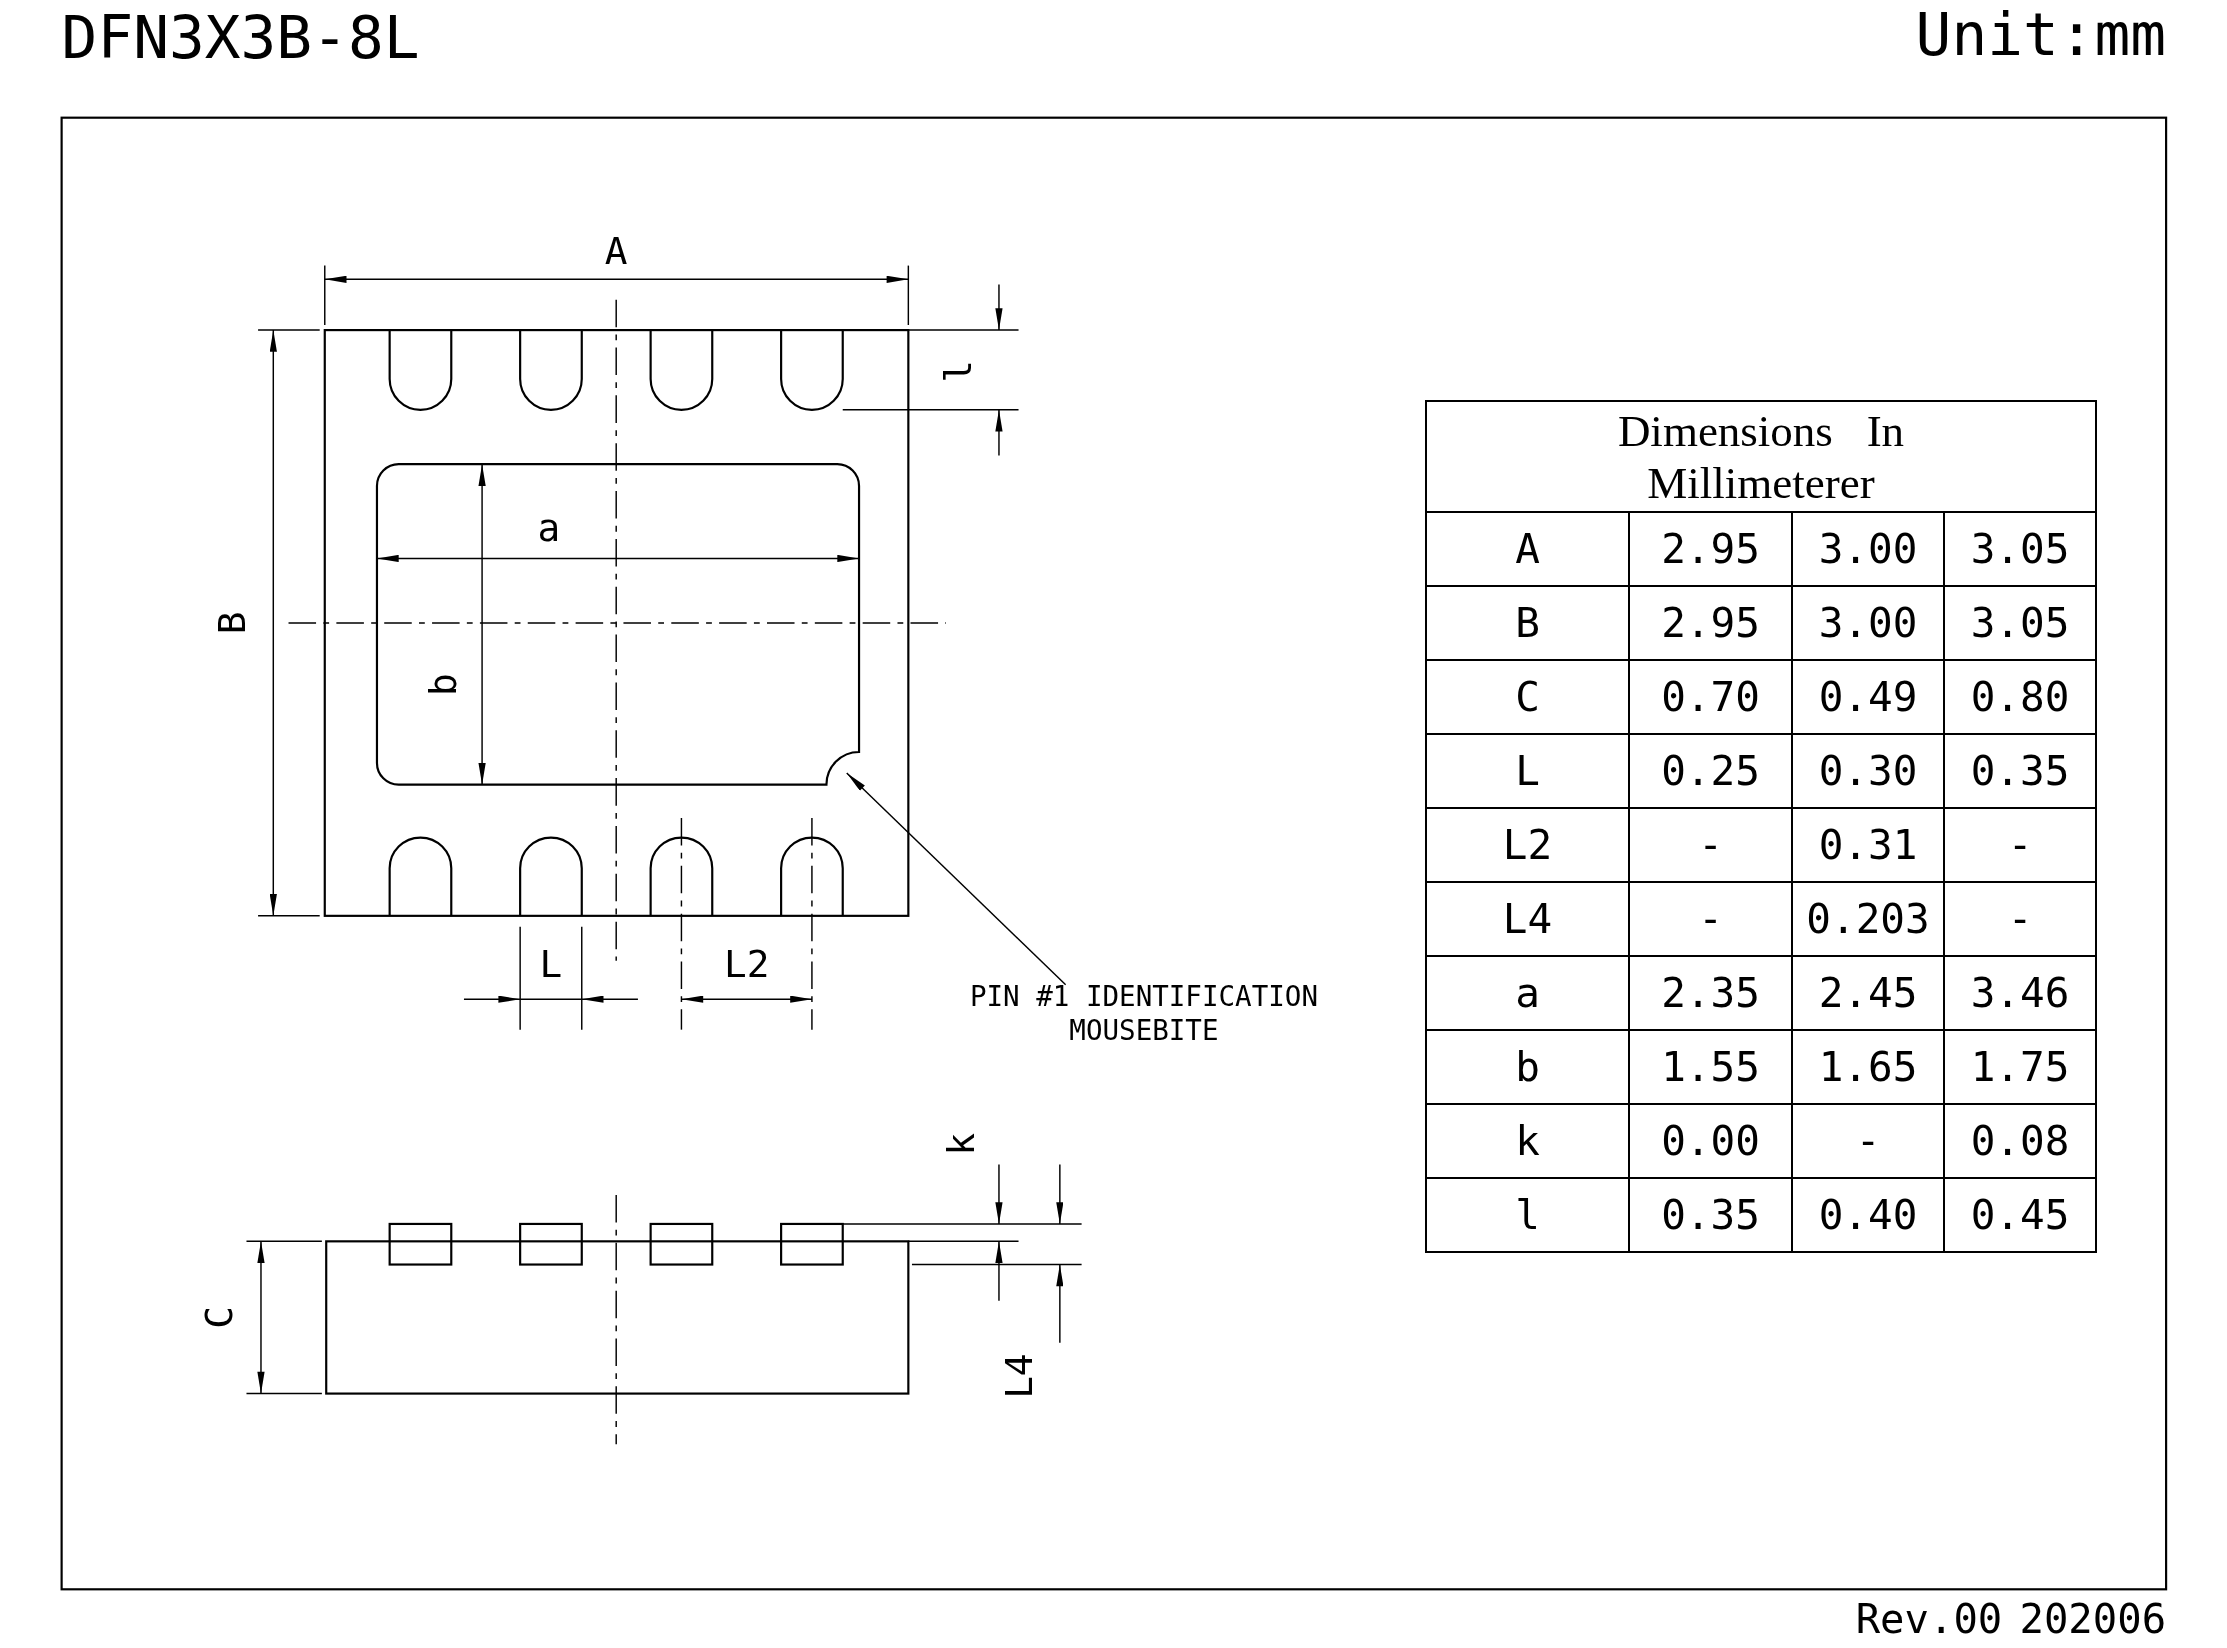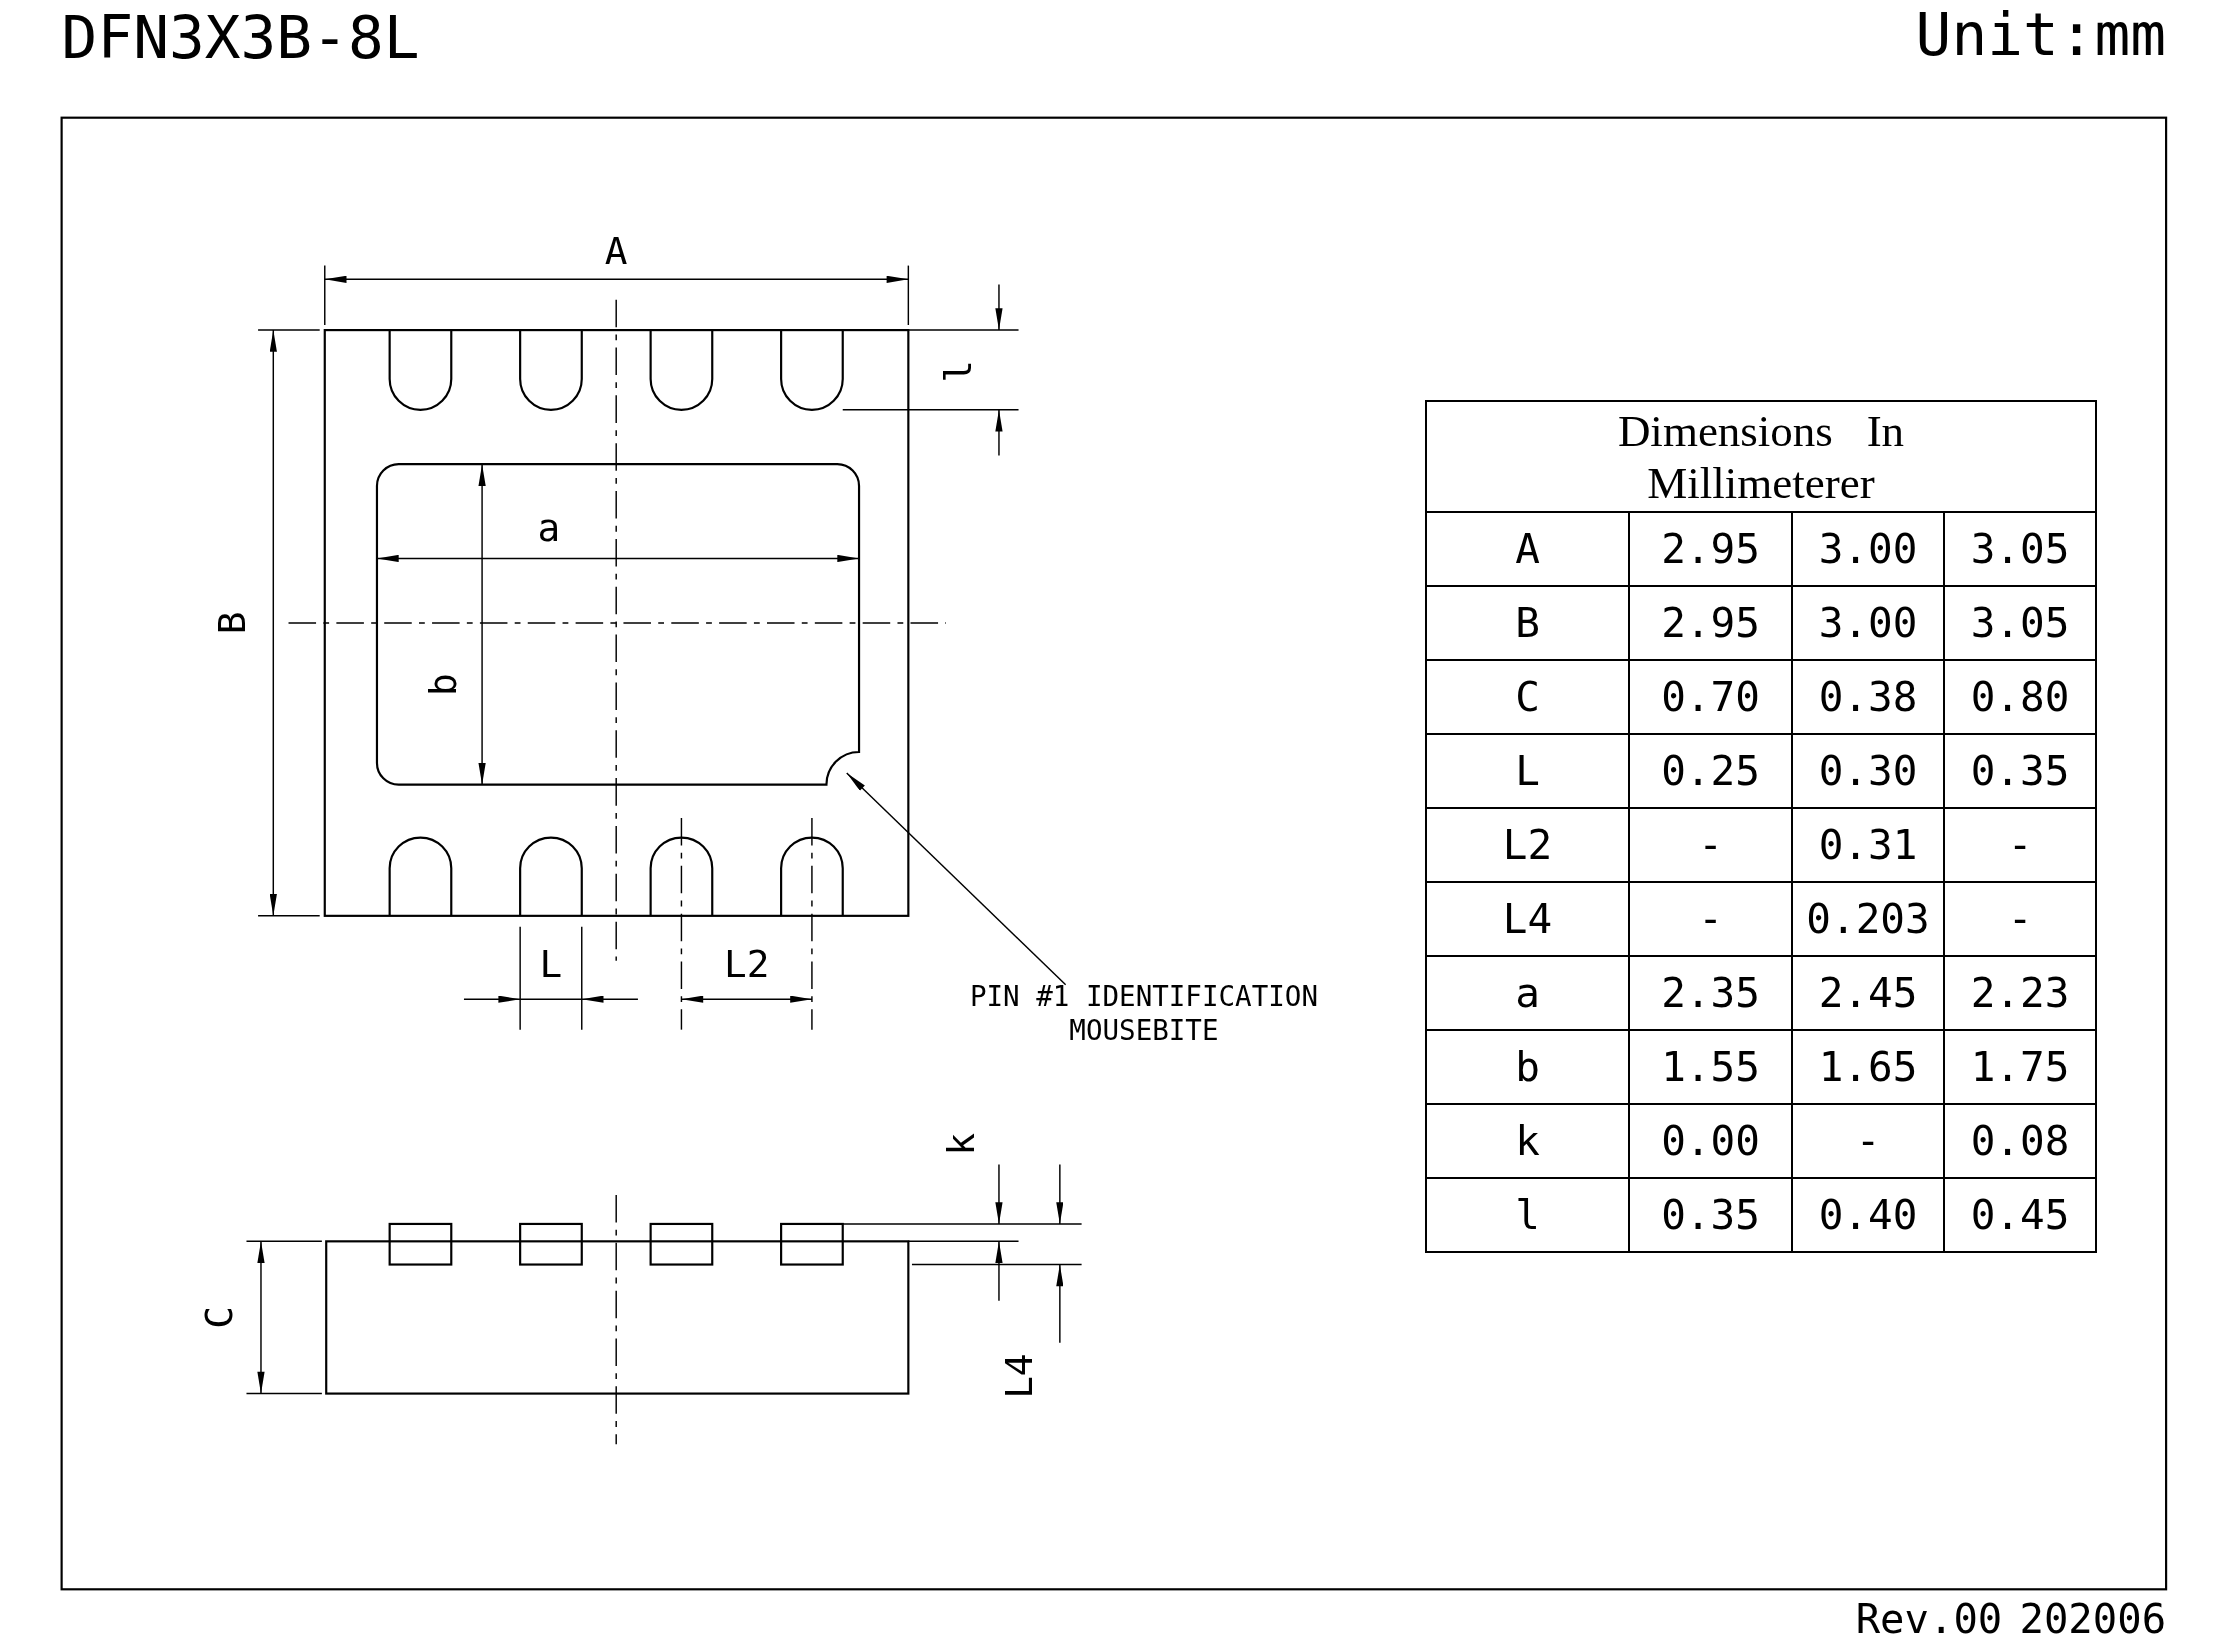--- a/index.html
+++ b/index.html
@@ -170,21 +170,21 @@
         </tr>
         <tr class="data-row">
           <td>B</td>
           <td>2.95</td>
           <td>3.00</td>
           <td>3.05</td>
         </tr>
         <tr class="data-row">
           <td>C</td>
           <td>0.70</td>
-          <td>0.38</td>
+          <td>0.49</td>
           <td>0.80</td>
         </tr>
         <tr class="data-row">
           <td>L</td>
           <td>0.25</td>
           <td>0.30</td>
           <td>0.35</td>
         </tr>
         <tr class="data-row">
           <td>L2</td>
@@ -195,21 +195,21 @@
         <tr class="data-row">
           <td>L4</td>
           <td>-</td>
           <td>0.203</td>
           <td>-</td>
         </tr>
         <tr class="data-row">
           <td>a</td>
           <td>2.35</td>
           <td>2.45</td>
-          <td>2.23</td>
+          <td>3.46</td>
         </tr>
         <tr class="data-row">
           <td>b</td>
           <td>1.55</td>
           <td>1.65</td>
           <td>1.75</td>
         </tr>
         <tr class="data-row">
           <td>k</td>
           <td>0.00</td>

